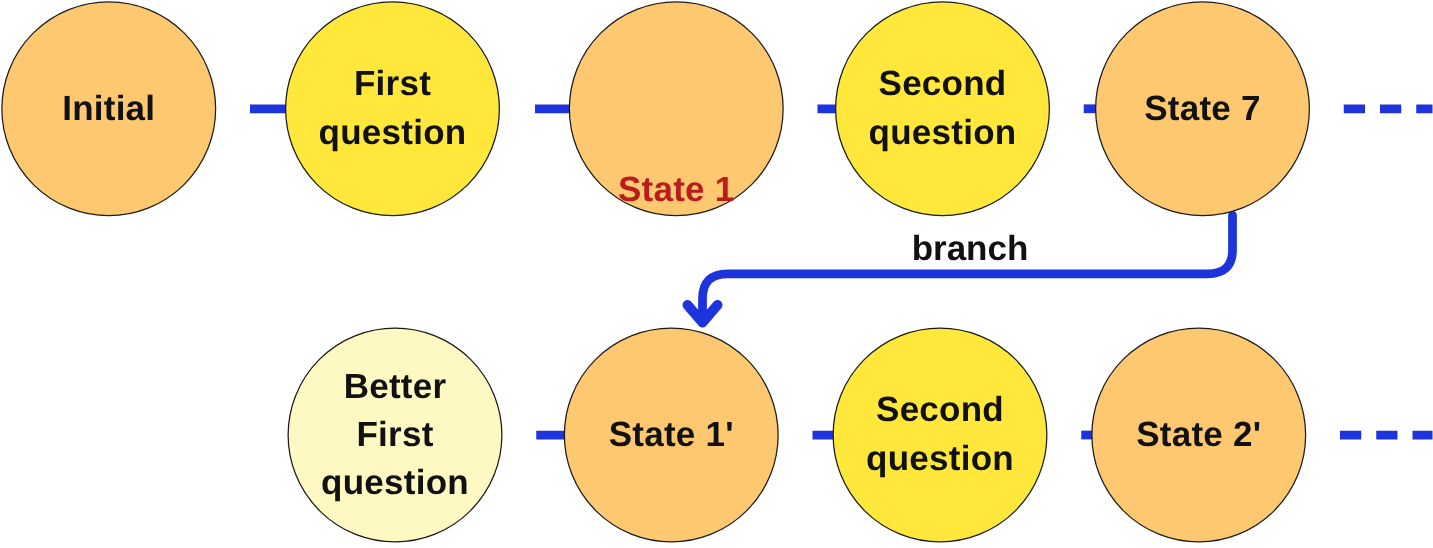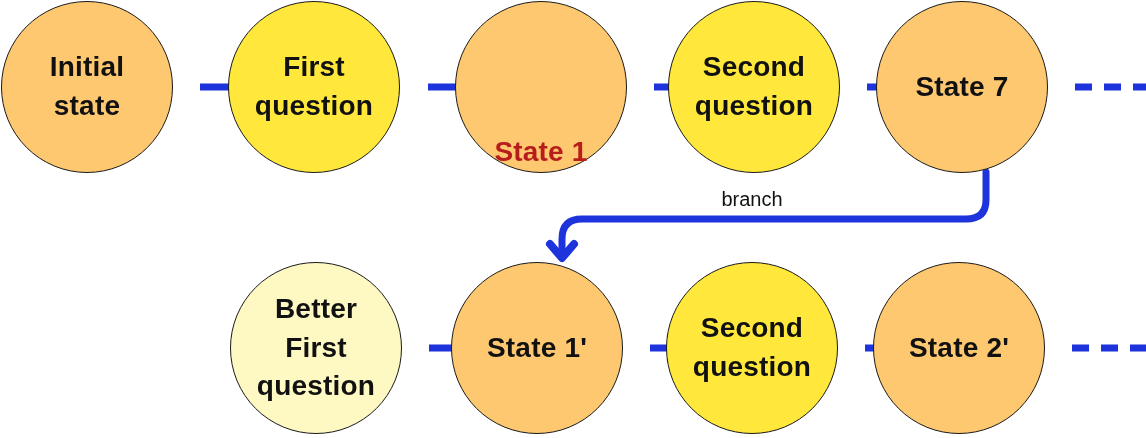--- a/index.html
+++ b/index.html
@@ -34,24 +34,25 @@
     text-align: center;
     font-weight: 700;
     font-size: 28px;
     line-height: 1.38;
     color: #111111;
     letter-spacing: 0.2px;
   }
   .branch-label {
     position: absolute;
     transform: translate(-50%, -50%);
-    font-weight: 400;
-    font-size: 20px;
+    font-weight: 700;
+    font-size: 28px;
     color: #111111;
     white-space: nowrap;
+    margin-left: 24px;
   }
 </style>
 </head>
 <body>
 
 <div class="stage" style="width: 1146px; height: 438px; padding-left: 48px;">
   <svg class="edges" xmlns="http://www.w3.org/2000/svg" viewBox="0 0 1146 438">
       <g>
         <line x1="176" y1="87" x2="222" y2="87" stroke="#1D33DB" stroke-width="7"></line>
         <path d="M 213 75 L 228 87 L 213 99" fill="none" stroke="#1D33DB" stroke-width="8" stroke-linecap="round" stroke-linejoin="round"></path>
@@ -89,21 +90,20 @@
         <path d="M 1129 336 L 1144 348 L 1129 360" fill="none" stroke="#1D33DB" stroke-width="8" stroke-linecap="round" stroke-linejoin="round"></path>
       </g>
       <g>
         <path d="M 962 172 L 962 200 Q 962 219 942 219 L 558 219 Q 538 219 538 239 L 538 252" fill="none" stroke="#1D33DB" stroke-width="7" stroke-linecap="round"></path>
         <path d="M 526 244 L 538 258 L 550 244" fill="none" stroke="#1D33DB" stroke-width="8" stroke-linecap="round" stroke-linejoin="round"></path>
       </g>
     </svg>
   <div id="nodes-layer">
       <div class="node" style="left: 1px; top: 1px; width: 172px; height: 172px; background: rgb(253, 200, 112); border-color: rgb(26, 26, 26); color: rgb(17, 17, 17);">
         <div>Initial</div>
-        <div>state</div>
       </div>
       <div class="node" style="left: 228px; top: 1px; width: 172px; height: 172px; background: rgb(255, 232, 59); border-color: rgb(26, 26, 26); color: rgb(17, 17, 17);">
         <div>First</div>
         <div>question</div>
       </div>
       <div class="node" style="left: 455px; top: 1px; width: 172px; height: 172px; background: rgb(253, 200, 112); border-color: rgb(26, 26, 26); color: #b91c1c; justify-content: flex-end;">
         <div>State 1</div>
       </div>
       <div class="node" style="left: 668px; top: 1px; width: 172px; height: 172px; background: rgb(255, 232, 59); border-color: rgb(26, 26, 26); color: rgb(17, 17, 17);">
         <div>Second</div>

